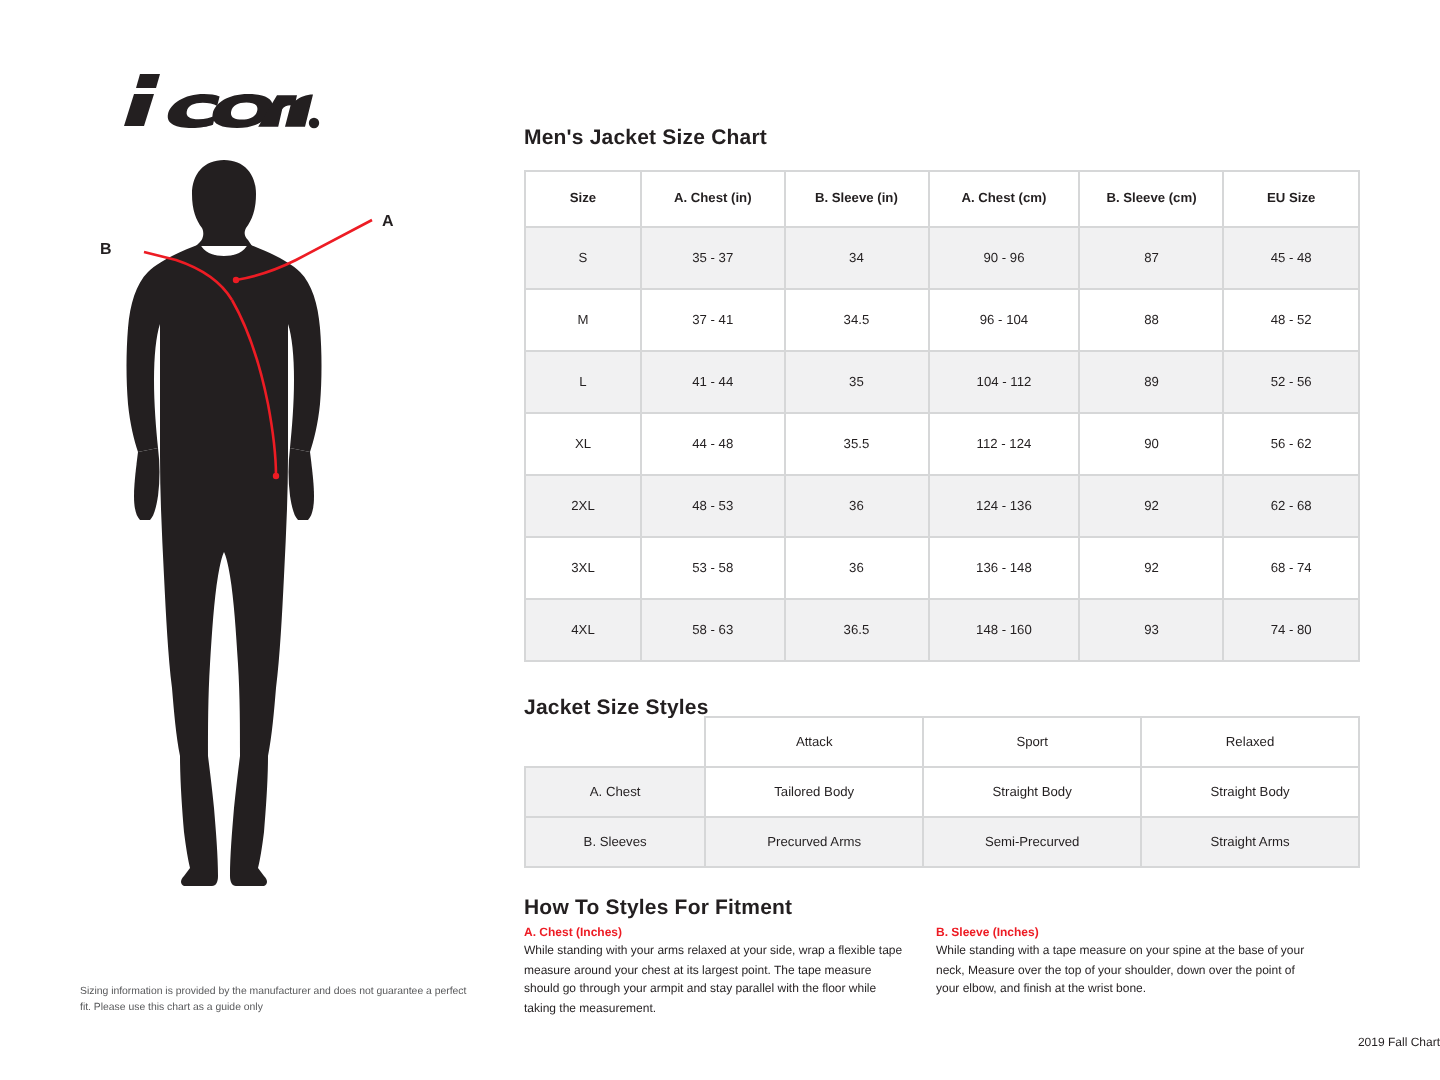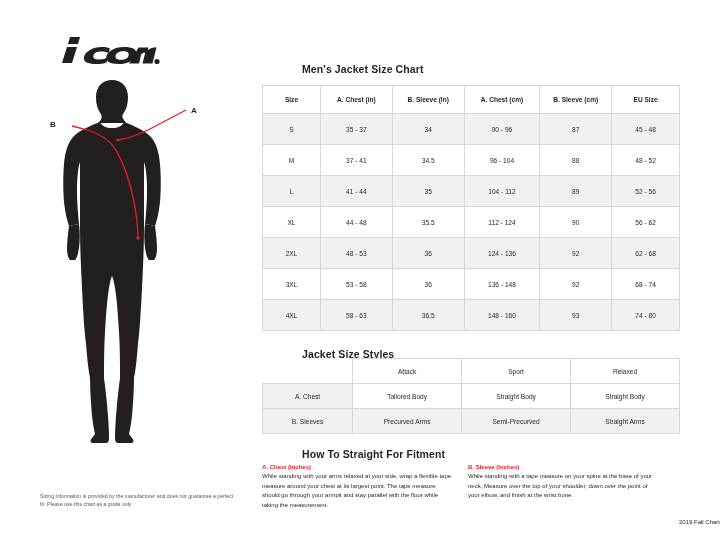--- a/index.html
+++ b/index.html
@@ -68,21 +68,20 @@
     left: 262px;
     top: 0;
     width: 458px;
     height: 540px;
   }
   .section-title {
     font-size: 10.5px;
     font-weight: bold;
     color: #231f20;
     letter-spacing: 0.1px;
-    margin-left: 40px;
   }
   #size-chart-title { position: absolute; left: 0; top: 63px; }
   #styles-title { position: absolute; left: 0; top: 348px; }
   #fitment-title { position: absolute; left: 0; top: 448px; }
 
   table {
     border-collapse: collapse;
     font-size: 6.6px;
     color: #231f20;
   }
@@ -321,21 +320,21 @@
         </tr>
         <tr class="row-b">
           <td class="col-label">B. Sleeves</td>
           <td class="scell">Precurved Arms</td>
           <td class="scell">Semi-Precurved</td>
           <td class="scell">Straight Arms</td>
         </tr>
       </tbody>
     </table>
 
-    <div class="section-title" id="fitment-title">How To Straight For Fitment</div>
+    <div class="section-title" id="fitment-title">How To Styles For Fitment</div>
 
     <div class="fitment">
       <div class="fit-col">
         <div class="fit-head">A. Chest (Inches)</div>
         <div class="fit-body">While standing with your arms relaxed at your side, wrap a flexible tape measure around your chest at its largest point. The tape measure should go through your armpit and stay parallel with the floor while taking the measurement.</div>
       </div>
       <div class="fit-col">
         <div class="fit-head">B. Sleeve (Inches)</div>
         <div class="fit-body">While standing with a tape measure on your spine at the base of your neck, Measure over the top of your shoulder, down over the point of your elbow, and finish at the wrist bone.</div>
       </div>

